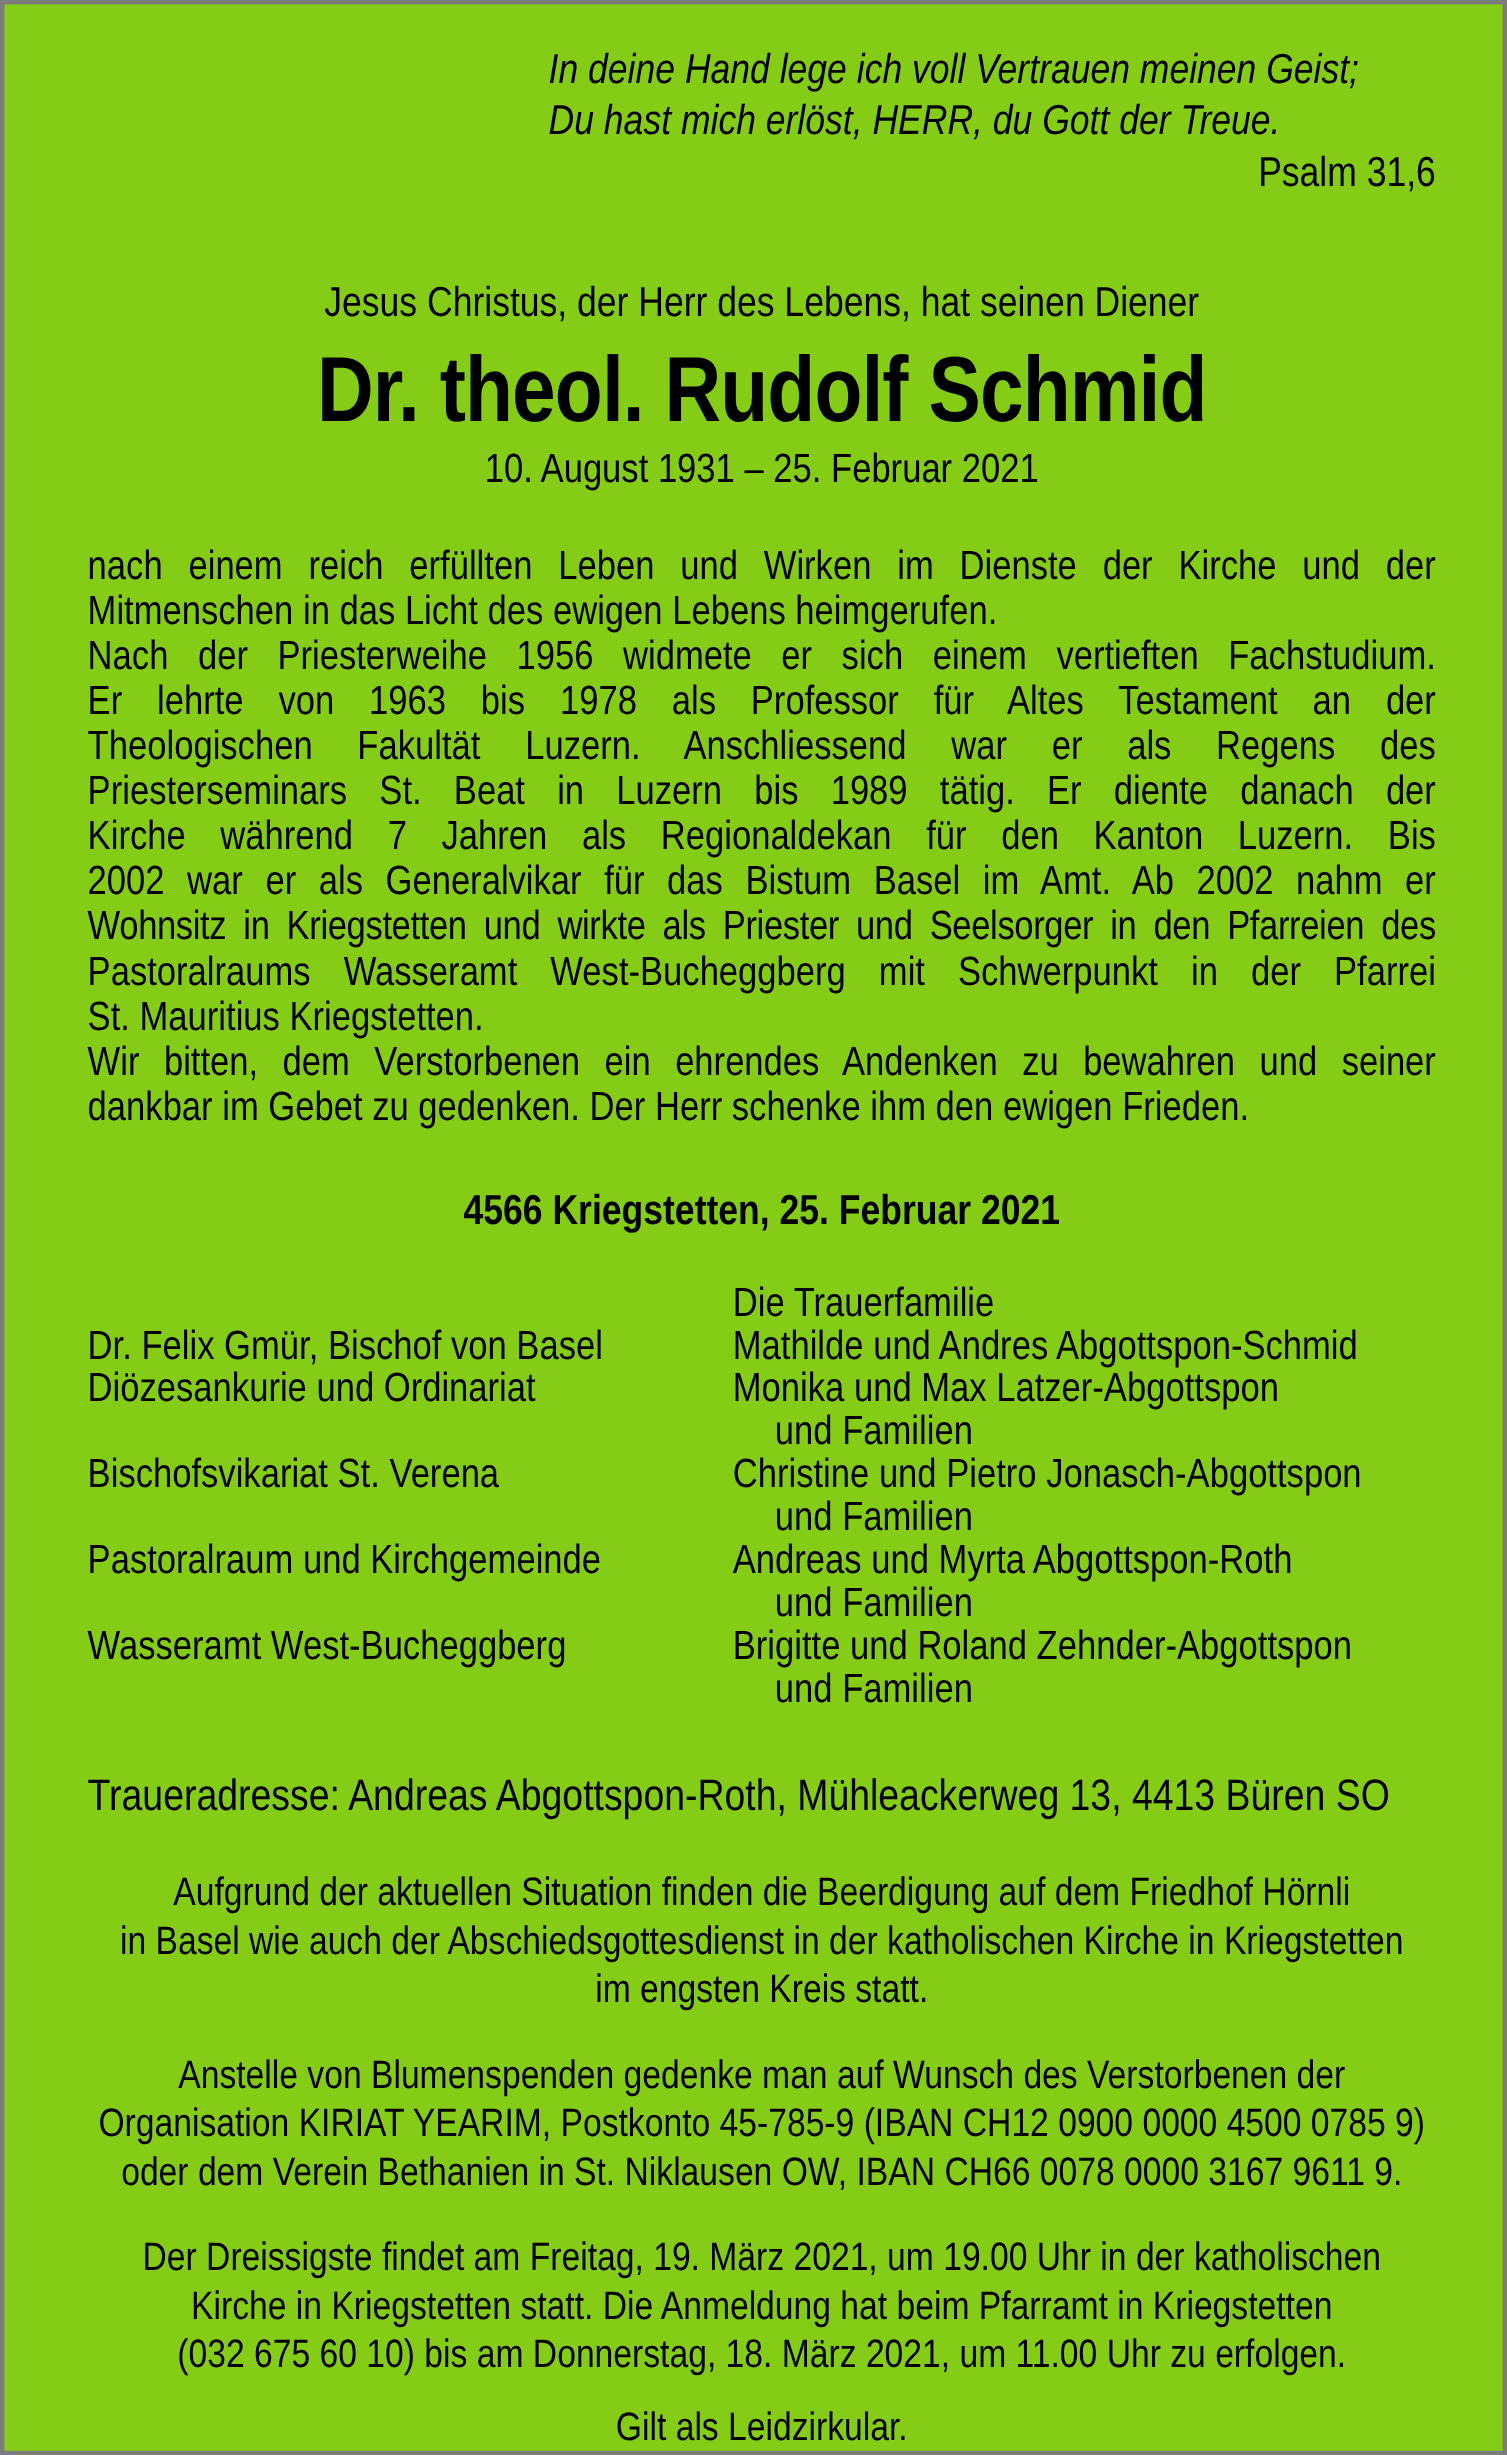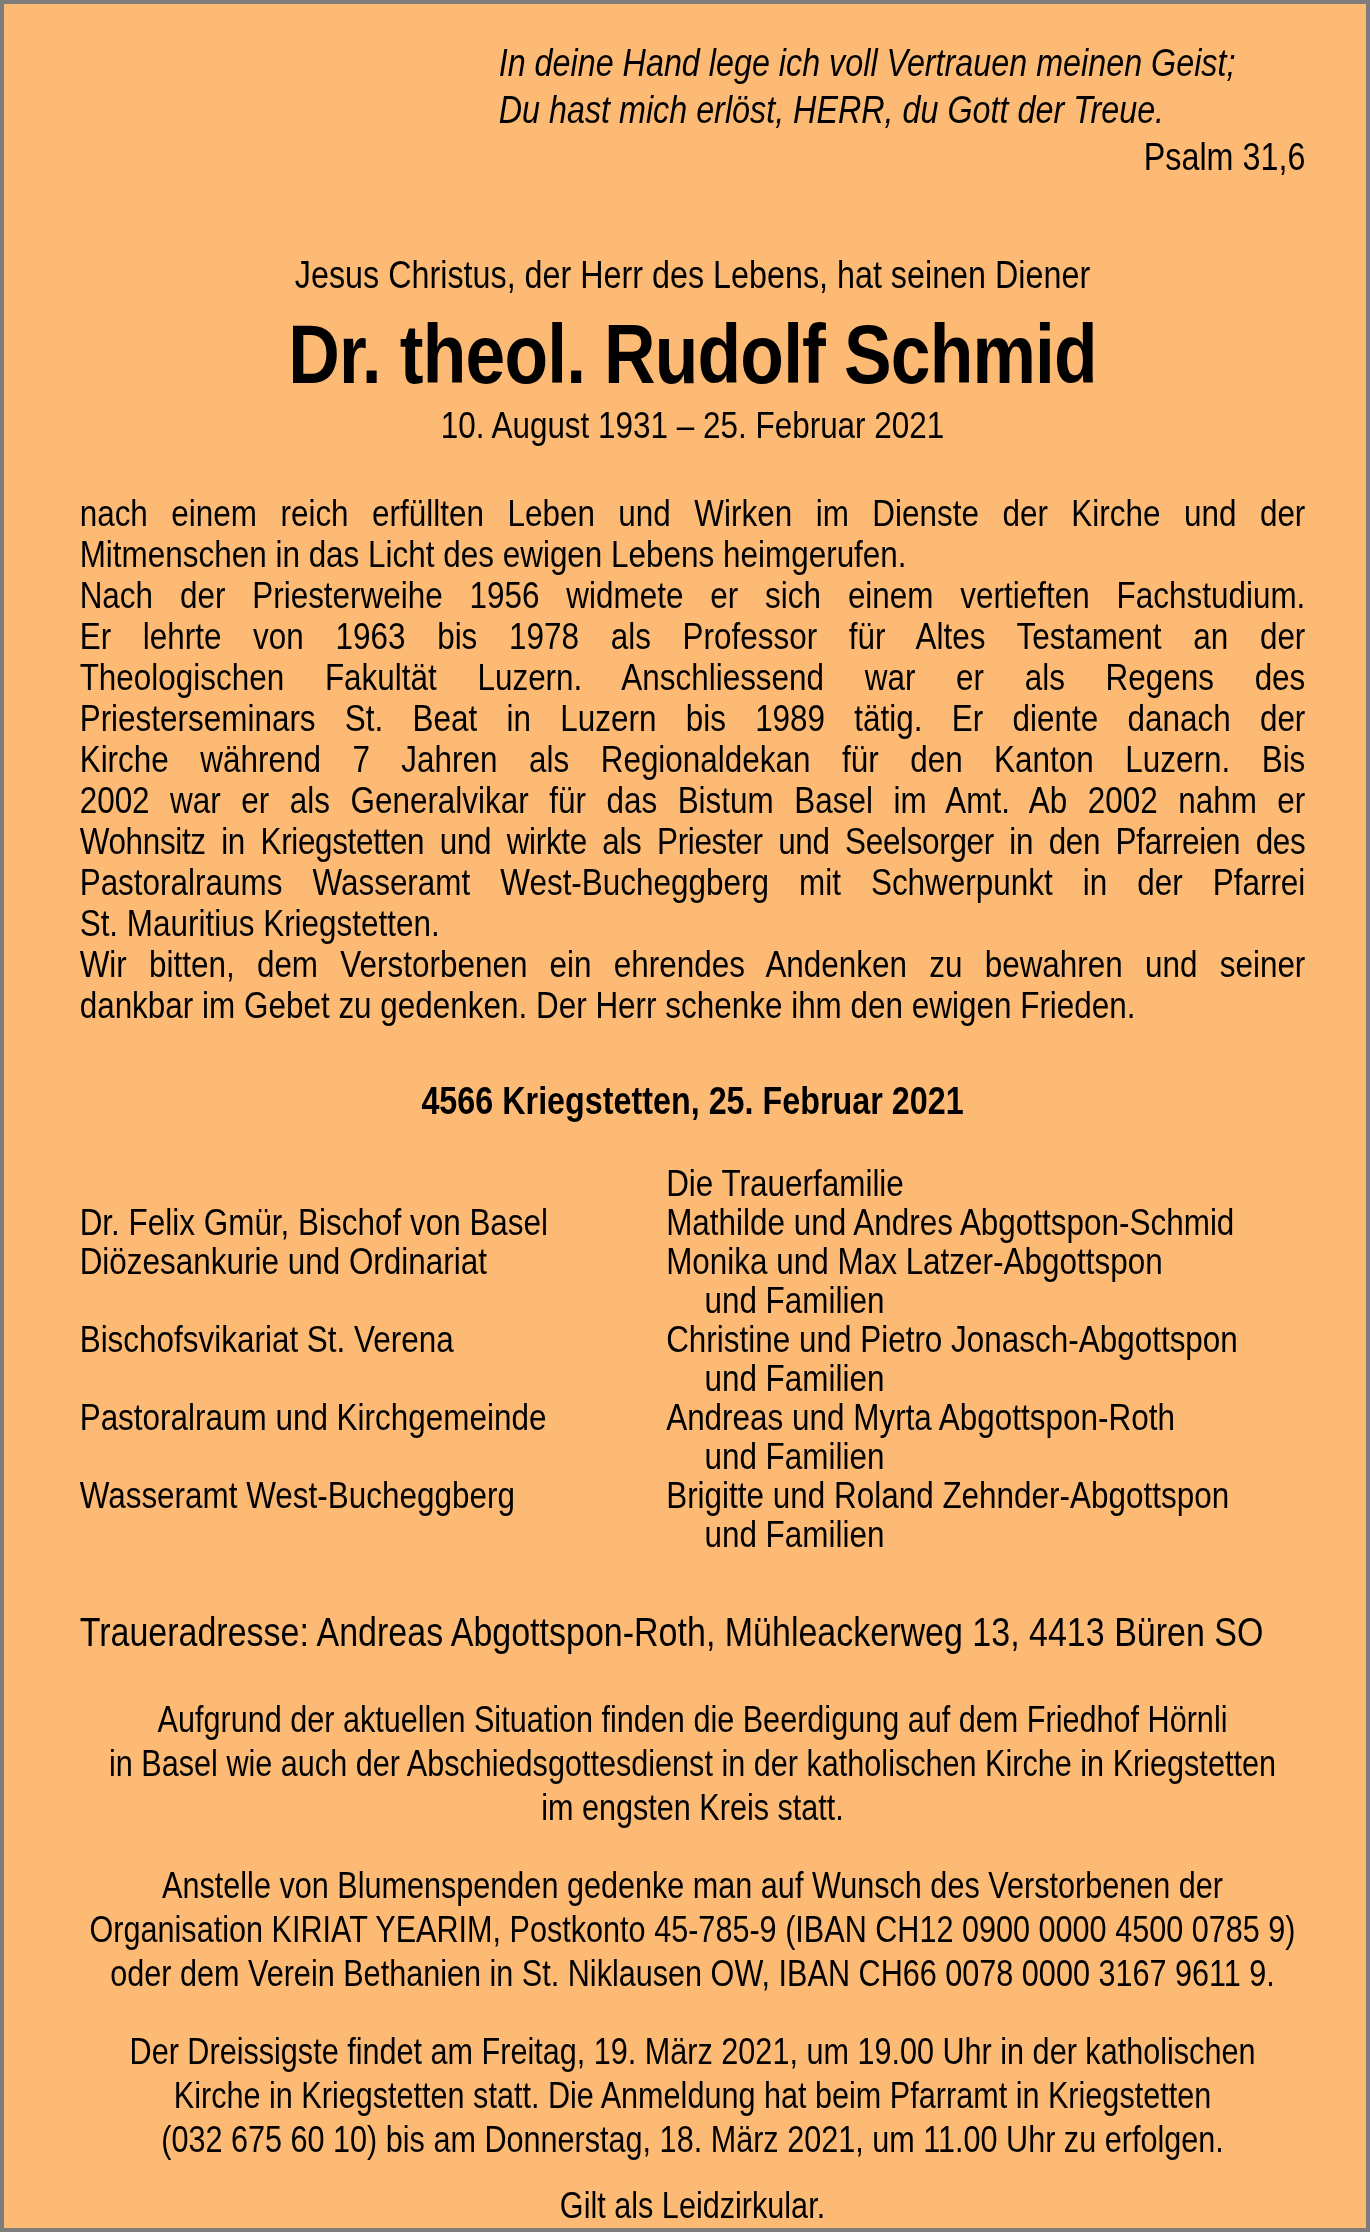--- a/index.html
+++ b/index.html
@@ -6,21 +6,21 @@
     margin: 0;
     padding: 0;
     background: #ffffff;
   }
   .page {
     position: relative;
     width: 1370px;
     height: 2232px;
     box-sizing: border-box;
     border: 4px solid #7c7c7c;
-    background: #fdba74;
+    background: #84cc16;
     overflow: hidden;
     font-family: "Liberation Sans", sans-serif;
     color: #000000;
   }
   
   .content {
     width: 1602px;
     transform: scaleX(0.85);
     transform-origin: 0 0;
     box-sizing: border-box;

